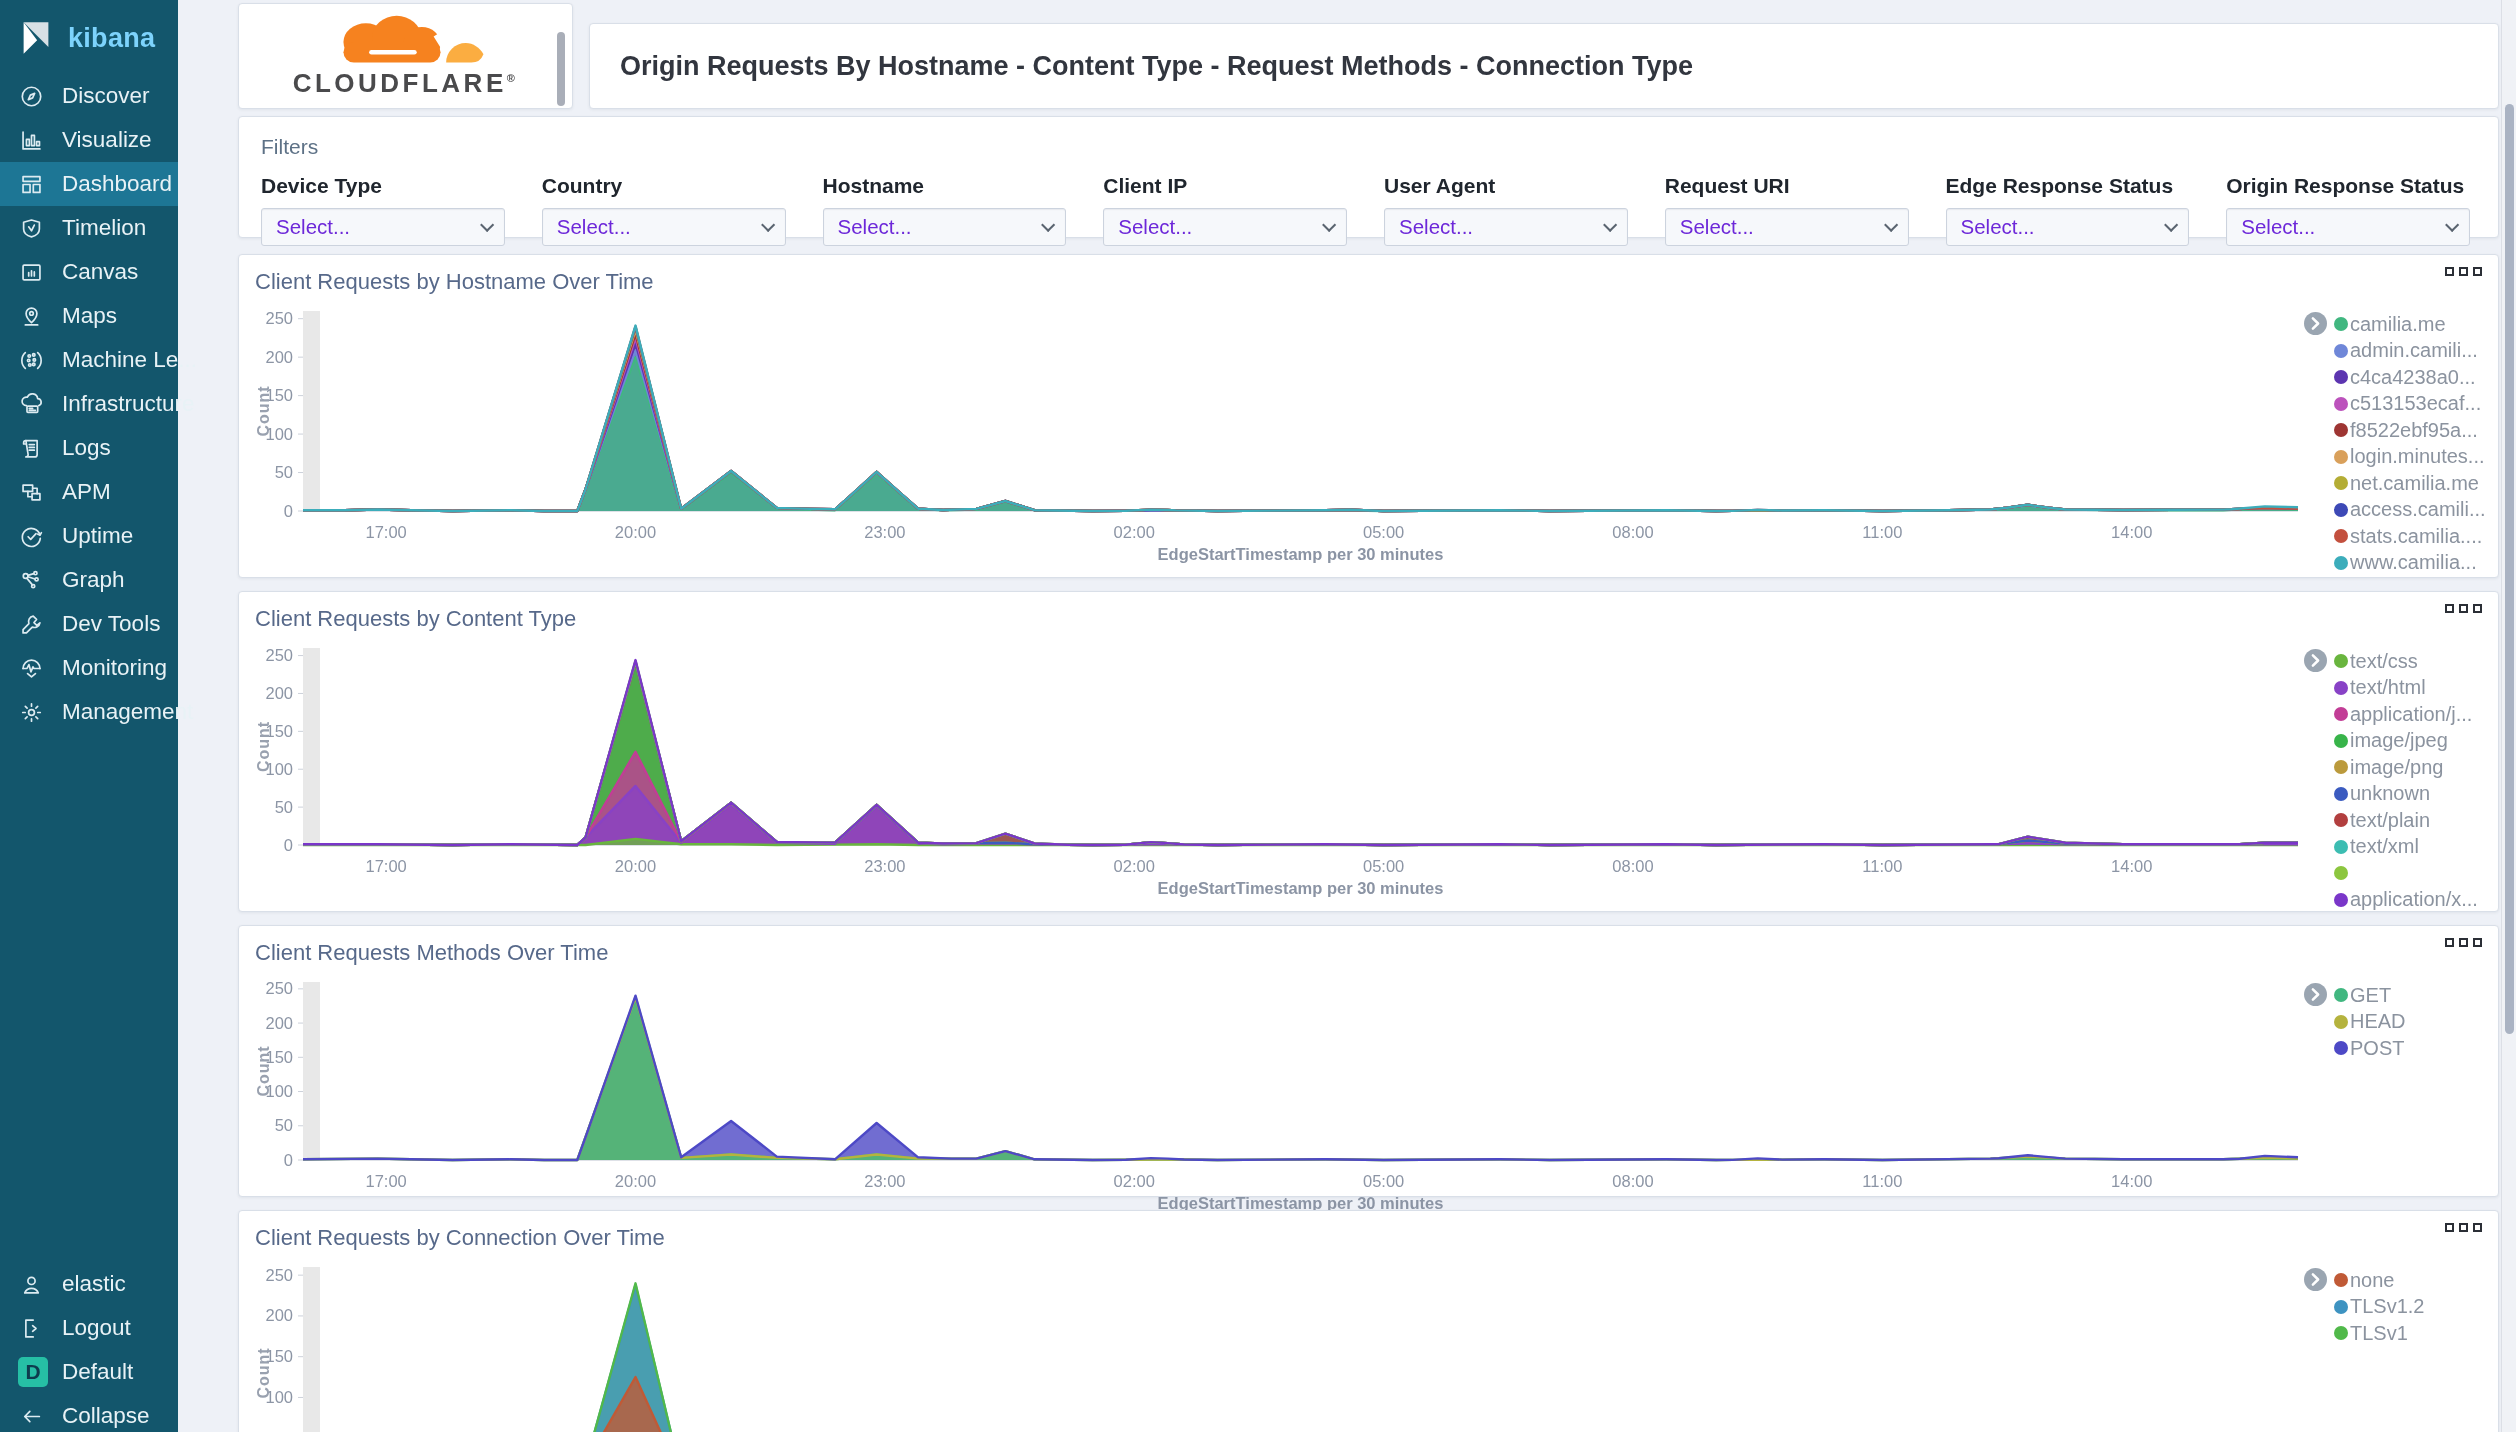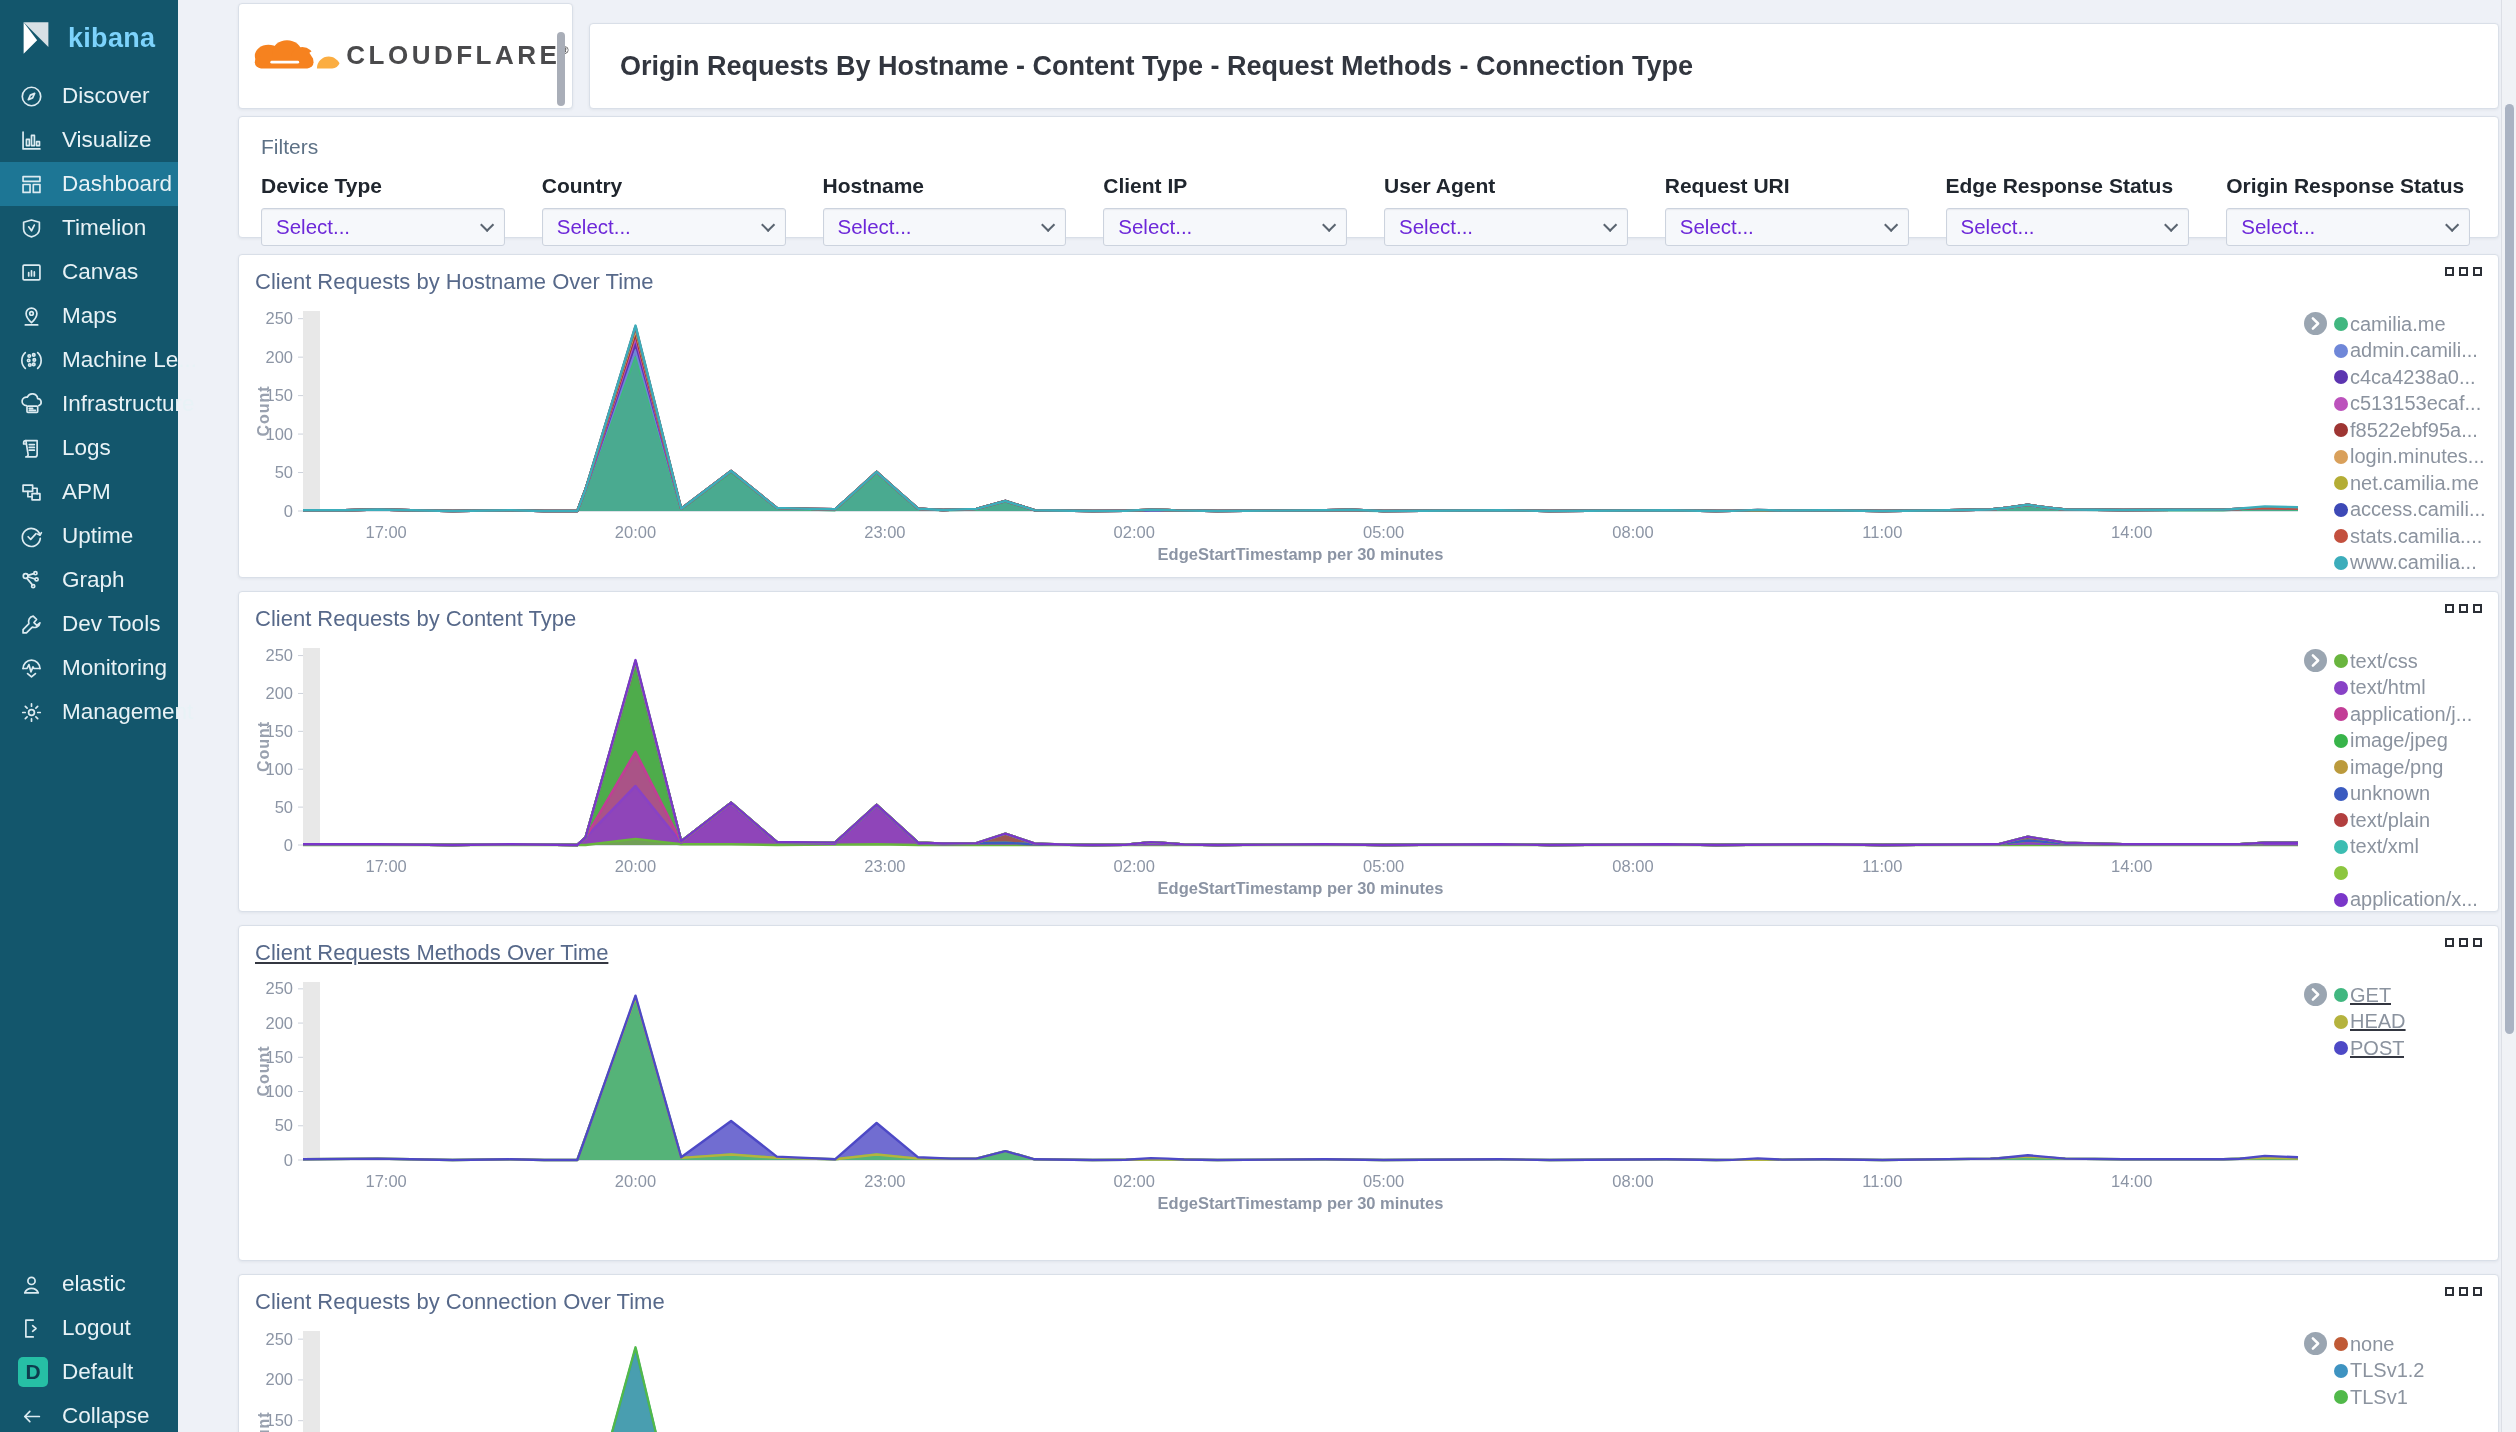--- a/index.html
+++ b/index.html
@@ -40,21 +40,21 @@
   .main { position: absolute; left: 238px; top: 3px; width: 2261px; }
   .panel {
     background: #ffffff; border: 1px solid #d9dfe8; border-radius: 4px;
     box-shadow: 0 1px 3px rgba(40,50,70,.07);
   }
 
   
   .header-row { display: flex; gap: 16px; height: 106px; }
   .logo-panel {
     width: 335px; flex: none; position: relative;
-    display: flex; flex-direction: row; align-items: center; justify-content: center;
+    display: flex; flex-direction: column; align-items: center; justify-content: center;
   }
   .cf-text { font-size: 26px; font-weight: 800; letter-spacing: 3.5px; color: #4a4a4c; margin-top: -2px; }
   .cf-text sup { font-size: 11px; font-weight: 700; }
   .logo-scrollthumb { position: absolute; right: 7px; top: 28px; width: 8px; height: 74px; background: #a9aeb8; border-radius: 4px; }
   .title-panel { flex: 1; display: flex; align-items: center; padding: 0 30px; margin-top: 20px; }
   .dash-title { font-size: 27px; font-weight: 700; color: #32363f; }
 
   
   .filters-panel { margin-top: 7px; padding: 18px 28px 24px 22px; height: 122px; }
   .filters-heading { font-size: 21px; color: #5d7186; margin-bottom: 15px; }
@@ -580,21 +580,21 @@
                 <span class="legend-label"></span>
               </li>
               <li class="legend-item">
                 <span class="legend-dot" style="background: rgb(122, 54, 201);"></span>
                 <span class="legend-label">application/x...</span>
               </li>
             </ul>
       </div>
     </div>
   </section>
-      <section class="panel chart-panel" style="height: 336px; text-decoration: underline;">
+      <section class="panel chart-panel" style="height: 272px;">
     <div class="options-icon">
           <span></span>
           <span></span>
           <span></span>
         </div>
     <h3 class="chart-title">Client Requests Methods Over Time</h3>
     <div class="chart-body">
       <div class="plot"><svg width="2051" height="244">
               <rect x="50" y="12" width="17" height="178" fill="#e8e8e8"></rect>
               <line x1="45" x2="50" y1="190" y2="190" stroke="#ccd1da" stroke-width="1"></line>

